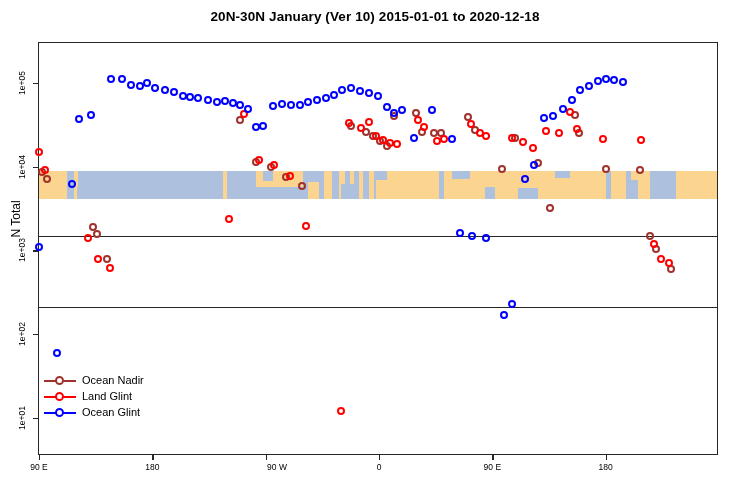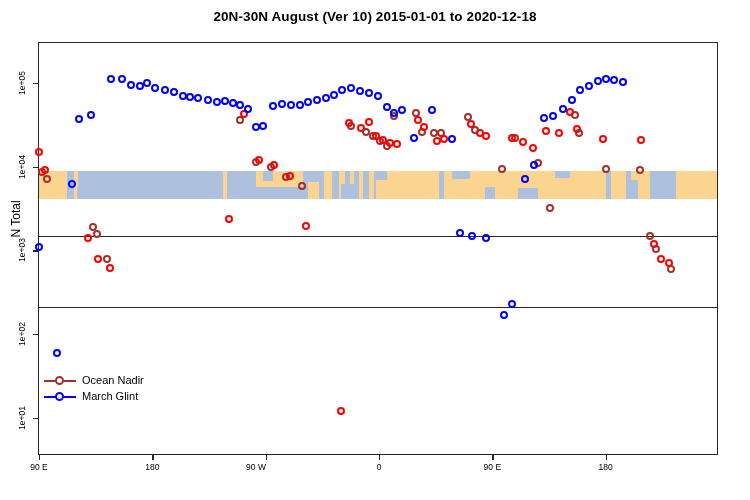--- a/index.html
+++ b/index.html
@@ -31,21 +31,21 @@
   .lgline{position:relative;width:32px;height:10px;margin-right:6px;}
   .lgline i{position:absolute;left:0;top:4.4px;width:32px;height:2.4px;display:block;}
   .lgline b{position:absolute;left:11px;top:1px;width:9px;height:9px;
             border-radius:50%;box-sizing:border-box;background:#fff;}
 </style>
 </head>
 <body>
 
 <div id="root">
 
-  <div id="title">20N-30N August (Ver 10)   2015-01-01 to 2020-12-18</div>
+  <div id="title">20N-30N January (Ver 10)   2015-01-01 to 2020-12-18</div>
   <div id="ylabel">N Total</div>
 
   <div id="plot">
     <div id="yaxis-group">
         <div class="ytickmark" style="top: 39.9451px;"></div>
         <div class="ytick" style="top: 21.9451px; width: 36px; height: 36px; line-height: 36px; text-align: right;"><span>1e+05</span></div>
         <div class="ytickmark" style="top: 123.666px;"></div>
         <div class="ytick" style="top: 105.666px; width: 36px; height: 36px; line-height: 36px; text-align: right;"><span>1e+04</span></div>
         <div class="ytickmark" style="top: 207.387px;"></div>
         <div class="ytick" style="top: 189.387px; width: 36px; height: 36px; line-height: 36px; text-align: right;"><span>1e+03</span></div>
@@ -53,21 +53,21 @@
         <div class="ytick" style="top: 273.108px; width: 36px; height: 36px; line-height: 36px; text-align: right;"><span>1e+02</span></div>
         <div class="ytickmark" style="top: 374.829px;"></div>
         <div class="ytick" style="top: 356.829px; width: 36px; height: 36px; line-height: 36px; text-align: right;"><span>1e+01</span></div>
       </div>
     <div id="xaxis-group">
         <div class="xtickmark" style="left: 0px;"></div>
         <div class="xtick" style="left: 0px;">90 E</div>
         <div class="xtickmark" style="left: 113.333px;"></div>
         <div class="xtick" style="left: 113.333px;">180</div>
         <div class="xtickmark" style="left: 226.667px;"></div>
-        <div class="xtick" style="left: 217px;">90 W</div>
+        <div class="xtick" style="left: 238px;">90 W</div>
         <div class="xtickmark" style="left: 340px;"></div>
         <div class="xtick" style="left: 340px;">0</div>
         <div class="xtickmark" style="left: 453.333px;"></div>
         <div class="xtick" style="left: 453.333px;">90 E</div>
         <div class="xtickmark" style="left: 566.667px;"></div>
         <div class="xtick" style="left: 566.667px;">180</div>
       </div>
     <div id="hlines">
         <div class="hline" style="top: 192.644px;"></div>
         <div class="hline" style="top: 264.131px;"></div>
@@ -238,21 +238,28 @@
     <div id="legend" style="left: 5px; top: 329.392px;">
         <div class="lgrow">
           <span class="lgline">
             <i style="background: rgb(160, 50, 45);"></i>
             <b style="border: 2.2px solid rgb(160, 50, 45);"></b>
           </span>
           <span>Ocean Nadir</span>
         </div>
         <div class="lgrow">
           <span class="lgline">
+            <i style="background: rgb(255, 0, 0);"></i>
+            <b style="border: 2.2px solid rgb(255, 0, 0);"></b>
+          </span>
+          <span>Land Glint</span>
+        </div>
+        <div class="lgrow">
+          <span class="lgline">
             <i style="background: rgb(0, 0, 255);"></i>
             <b style="border: 2.2px solid rgb(0, 0, 255);"></b>
           </span>
-          <span>March Glint</span>
+          <span>Ocean Glint</span>
         </div>
       </div>
   </div>
 
 </div>
 
 </body></html>

